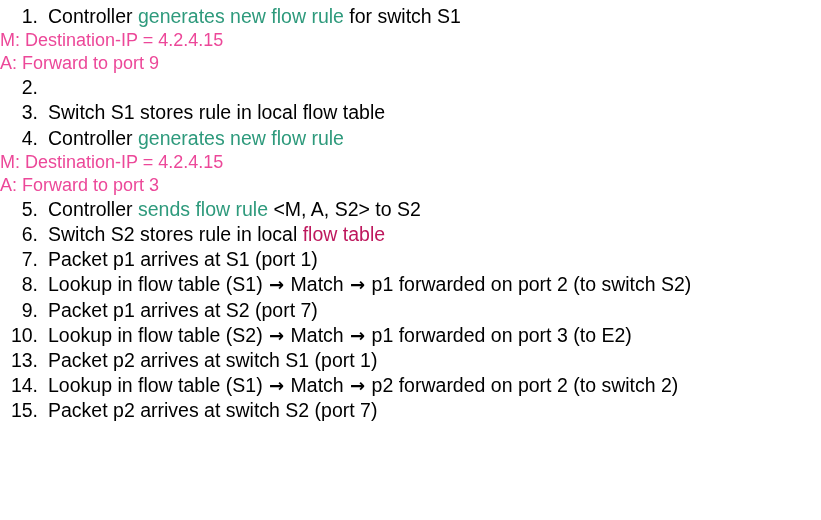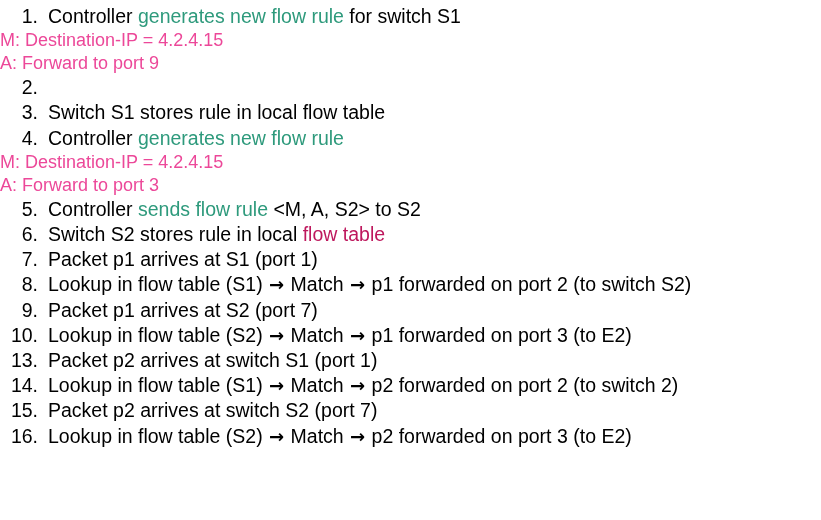--- a/index.html
+++ b/index.html
@@ -145,20 +145,14 @@
           <span class="num">14.</span>
           <span class="text"><span>Lookup in flow table (S1) </span><span class="arrow">→</span><span> Match </span><span class="arrow">→</span><span> p2 forwarded on port 2 (to switch 2)</span></span>
         </div>
       </li>
       <li>
         <div class="item">
           <span class="num">15.</span>
           <span class="text"><span>Packet p2 arrives at switch S2 (port 7)</span></span>
         </div>
       </li>
-      <li>
-        <div class="item">
-          <span class="num">16.</span>
-          <span class="text"><span>Lookup in flow table (S2) </span><span class="arrow">→</span><span> Match </span><span class="arrow">→</span><span> p2 forwarded on port 3 (to E2)</span></span>
-        </div>
-      </li>
     </ol>
 </div>
 
 </body></html>

